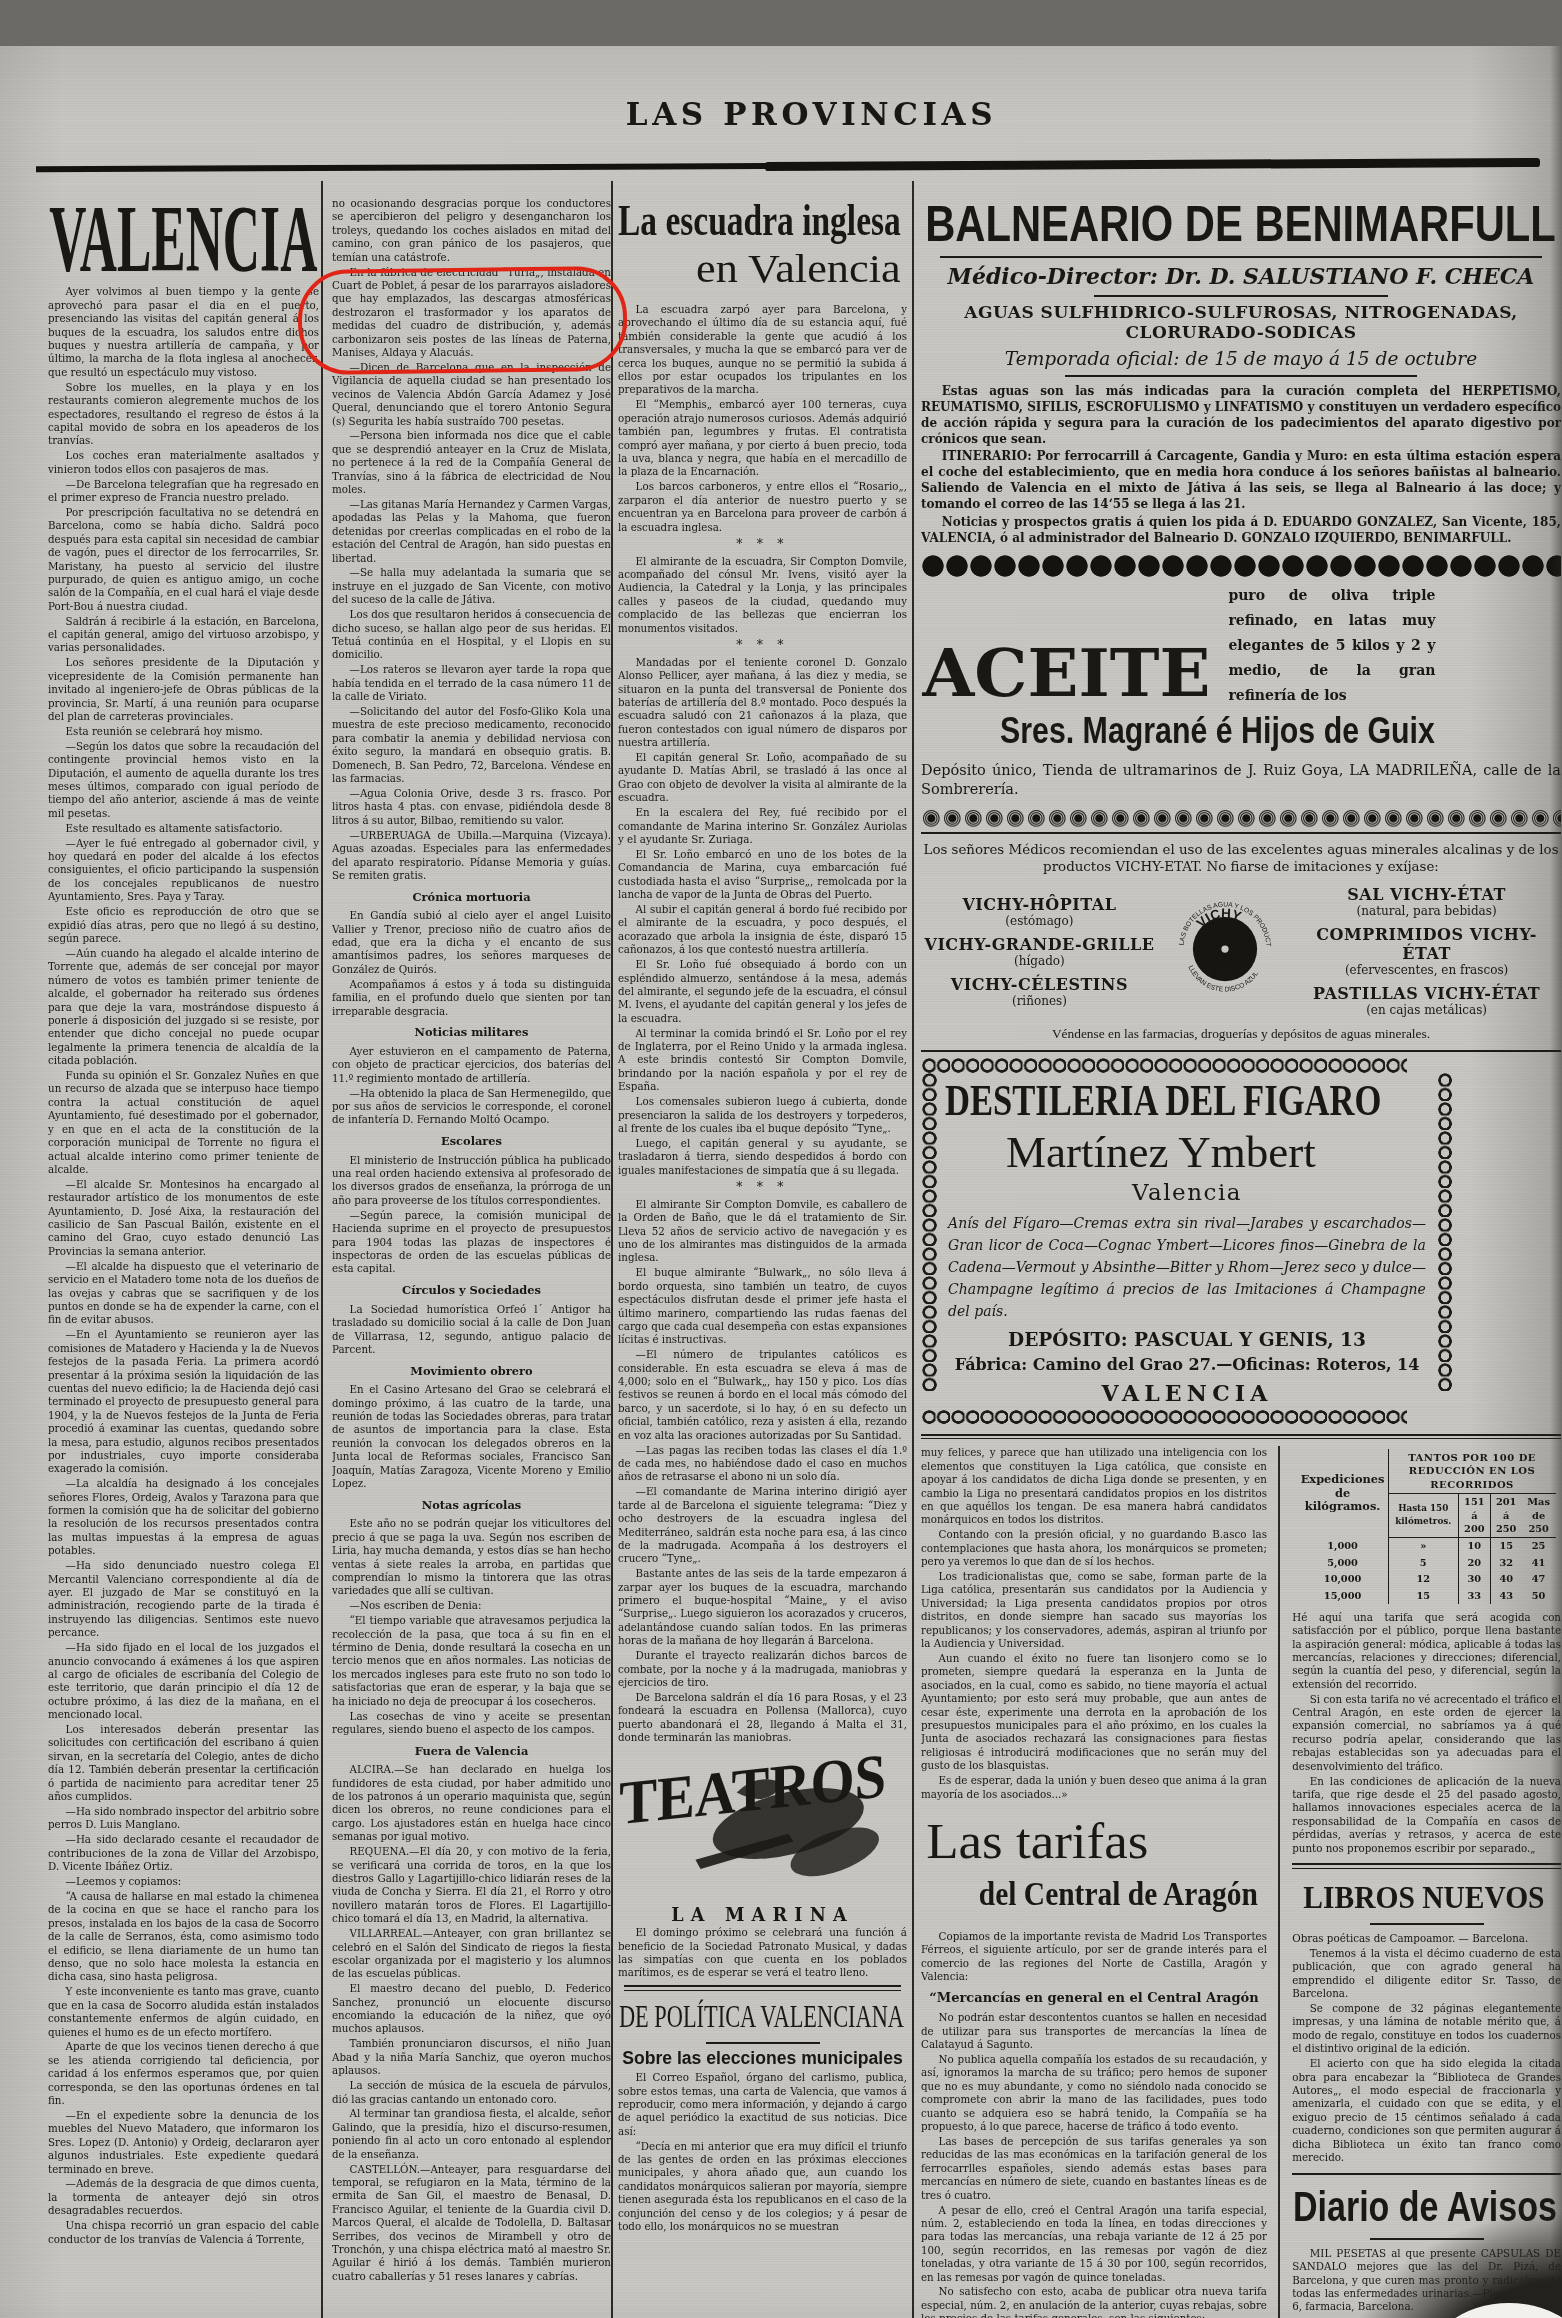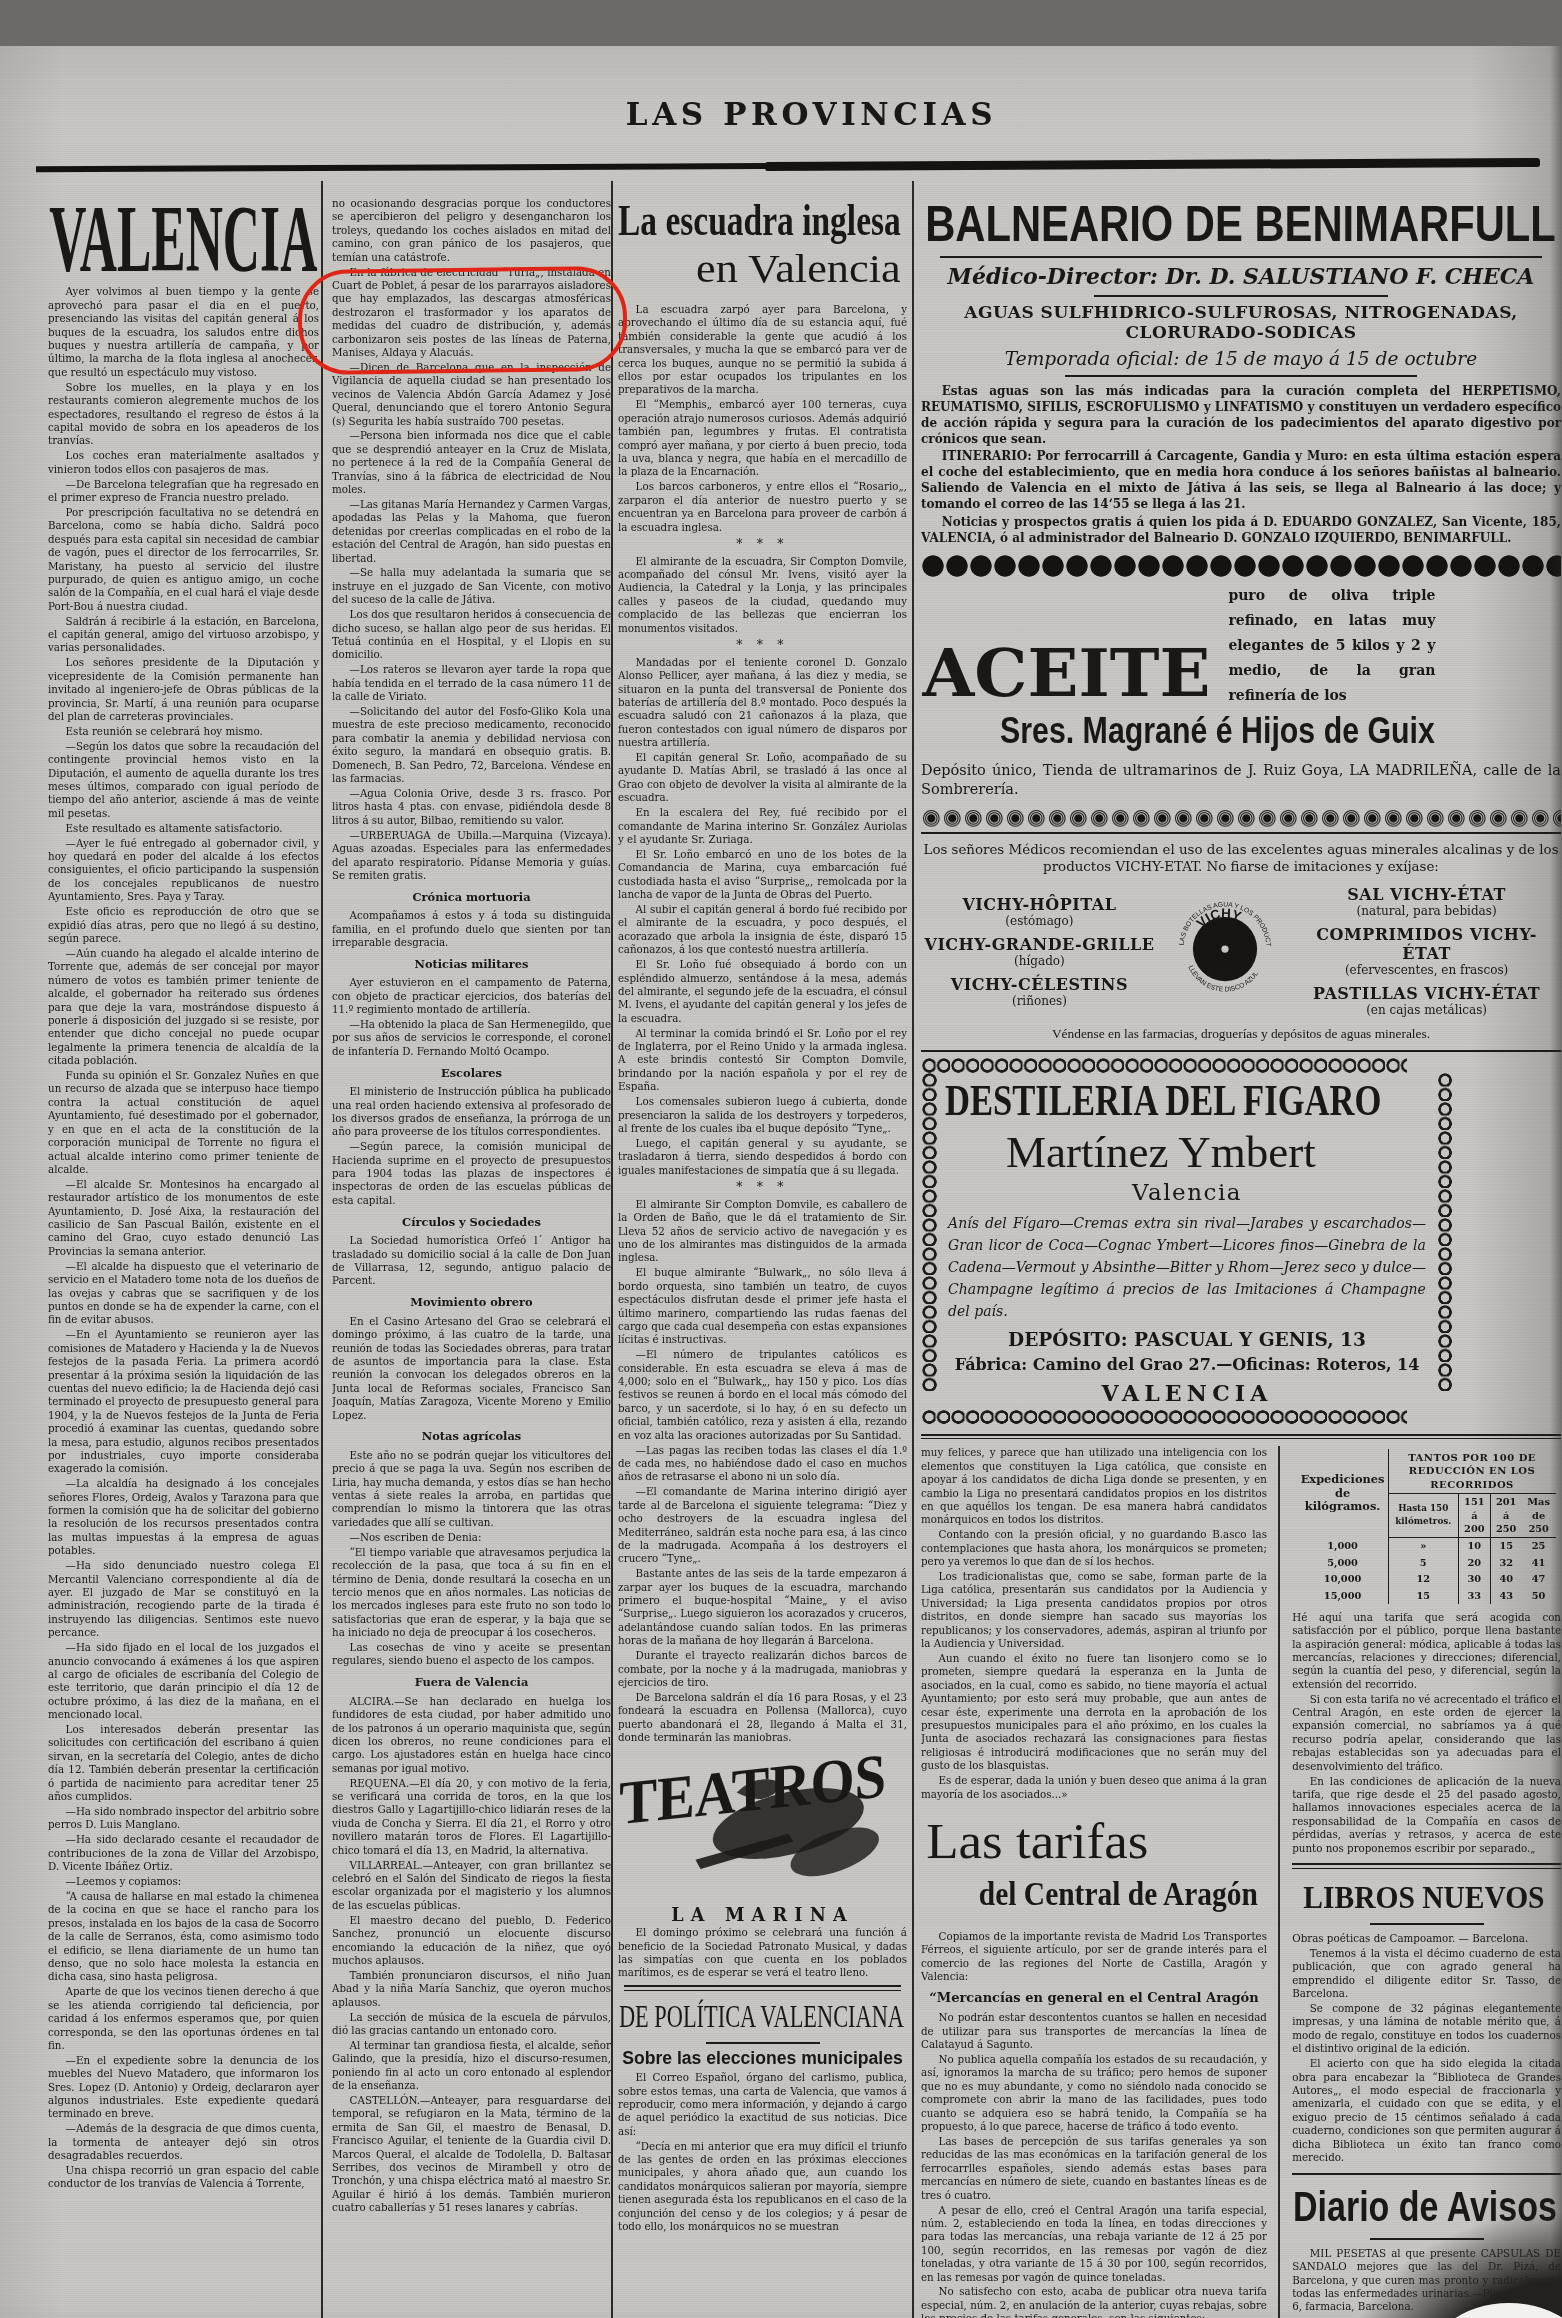--- a/index.html
+++ b/index.html
@@ -116,20 +116,21 @@
         <div class="blk p">—El alcalde ha dispuesto que el veterinario de servicio en el Matadero tome nota de los dueños de las ovejas y cabras que se sacrifiquen y de los puntos en donde se ha de expender la carne, con el fin de evitar abusos.</div>
         <div class="blk p">—En el Ayuntamiento se reunieron ayer las comisiones de Matadero y Hacienda y la de Nuevos festejos de la pasada Feria. La primera acordó presentar á la próxima sesión la liquidación de las cuentas del nuevo edificio; la de Hacienda dejó casi terminado el proyecto de presupuesto general para 1904, y la de Nuevos festejos de la Junta de Feria procedió á examinar las cuentas, quedando sobre la mesa, para estudio, algunos recibos presentados por industriales, cuyo importe consideraba exagerado la comisión.</div>
         <div class="blk p">—La alcaldía ha designado á los concejales señores Flores, Ordeig, Avalos y Tarazona para que formen la comisión que ha de solicitar del gobierno la resolución de los recursos presentados contra las multas impuestas á la empresa de aguas potables.</div>
         <div class="blk p">—Ha sido denunciado nuestro colega El Mercantil Valenciano correspondiente al día de ayer. El juzgado de Mar se constituyó en la administración, recogiendo parte de la tirada é instruyendo las diligencias. Sentimos este nuevo percance.</div>
         <div class="blk p">—Ha sido fijado en el local de los juzgados el anuncio convocando á exámenes á los que aspiren al cargo de oficiales de escribanía del Colegio de este territorio, que darán principio el día 12 de octubre próximo, á las diez de la mañana, en el mencionado local.</div>
         <div class="blk p">Los interesados deberán presentar las solicitudes con certificación del escribano á quien sirvan, en la secretaría del Colegio, antes de dicho día 12. También deberán presentar la certificación ó partida de nacimiento para acreditar tener 25 años cumplidos.</div>
         <div class="blk p">—Ha sido nombrado inspector del arbitrio sobre perros D. Luis Manglano.</div>
         <div class="blk p">—Ha sido declarado cesante el recaudador de contribuciones de la zona de Villar del Arzobispo, D. Vicente Ibáñez Ortiz.</div>
         <div class="blk p">—Leemos y copiamos:</div>
         <div class="blk p">“A causa de hallarse en mal estado la chimenea de la cocina en que se hace el rancho para los presos, instalada en los bajos de la casa de Socorro de la calle de Serranos, ésta, como asimismo todo el edificio, se llena diariamente de un humo tan denso, que no solo hace molesta la estancia en dicha casa, sino hasta peligrosa.</div>
+        <div class="blk p">Y este inconveniente es tanto mas grave, cuanto que en la casa de Socorro aludida están instalados constantemente enfermos de algún cuidado, en quienes el humo es de un efecto mortífero.</div>
         <div class="blk p">Aparte de que los vecinos tienen derecho á que se les atienda corrigiendo tal deficiencia, por caridad á los enfermos esperamos que, por quien corresponda, se den las oportunas órdenes en tal fin.</div>
         <div class="blk p">—En el expediente sobre la denuncia de los muebles del Nuevo Matadero, que informaron los Sres. Lopez (D. Antonio) y Ordeig, declararon ayer algunos industriales. Este expediente quedará terminado en breve.</div>
         <div class="blk p">—Además de la desgracia de que dimos cuenta, la tormenta de anteayer dejó sin otros desagradables recuerdos.</div>
         <div class="blk p">Una chispa recorrió un gran espacio del cable conductor de los tranvías de Valencia á Torrente,</div>
       </div>
   </div>
 
   <div class="abs col" style="left:332px;top:151px;width:279px;height:2149px;overflow:hidden">
     <div>
         <div class="blk cont">no ocasionando desgracias porque los conductores se apercibieron del peligro y desengancharon los troleys, quedando los coches aislados en mitad del camino, con gran pánico de los pasajeros, que temían una catástrofe.</div>
@@ -137,20 +138,21 @@
         <div class="blk p">—Dicen de Barcelona que en la inspección de Vigilancia de aquella ciudad se han presentado los vecinos de Valencia Abdón García Adamez y José Queral, denunciando que el torero Antonio Segura (s) Segurita les había sustraído 700 pesetas.</div>
         <div class="blk p">—Persona bien informada nos dice que el cable que se desprendió anteayer en la Cruz de Mislata, no pertenece á la red de la Compañía General de Tranvías, sino á la fábrica de electricidad de Nou moles.</div>
         <div class="blk p">—Las gitanas María Hernandez y Carmen Vargas, apodadas las Pelas y la Mahoma, que fueron detenidas por creerlas complicadas en el robo de la estación del Central de Aragón, han sido puestas en libertad.</div>
         <div class="blk p">—Se halla muy adelantada la sumaria que se instruye en el juzgado de San Vicente, con motivo del suceso de la calle de Játiva.</div>
         <div class="blk p">Los dos que resultaron heridos á consecuencia de dicho suceso, se hallan algo peor de sus heridas. El Tetuá continúa en el Hospital, y el Llopis en su domicilio.</div>
         <div class="blk p">—Los rateros se llevaron ayer tarde la ropa que había tendida en el terrado de la casa número 11 de la calle de Viriato.</div>
         <div class="blk p">—Solicitando del autor del Fosfo-Gliko Kola una muestra de este precioso medicamento, reconocido para combatir la anemia y debilidad nerviosa con éxito seguro, la mandará en obsequio gratis. B. Domenech, B. San Pedro, 72, Barcelona. Véndese en las farmacias.</div>
         <div class="blk p">—Agua Colonia Orive, desde 3 rs. frasco. Por litros hasta 4 ptas. con envase, pidiéndola desde 8 litros á su autor, Bilbao, remitiendo su valor.</div>
         <div class="blk p">—URBERUAGA de Ubilla.—Marquina (Vizcaya). Aguas azoadas. Especiales para las enfermedades del aparato respiratorio. Pídanse Memoria y guías. Se remiten gratis.</div>
         <div class="blk sub">Crónica mortuoria</div>
+        <div class="blk p">En Gandía subió al cielo ayer el angel Luisito Vallier y Trenor, precioso niño de cuatro años de edad, que era la dicha y el encanto de sus amantísimos padres, los señores marqueses de González de Quirós.</div>
         <div class="blk p">Acompañamos á estos y á toda su distinguida familia, en el profundo duelo que sienten por tan irreparable desgracia.</div>
         <div class="blk sub">Noticias militares</div>
         <div class="blk p">Ayer estuvieron en el campamento de Paterna, con objeto de practicar ejercicios, dos baterías del 11.º regimiento montado de artillería.</div>
         <div class="blk p">—Ha obtenido la placa de San Hermenegildo, que por sus años de servicios le corresponde, el coronel de infantería D. Fernando Moltó Ocampo.</div>
         <div class="blk sub">Escolares</div>
         <div class="blk p">El ministerio de Instrucción pública ha publicado una real orden haciendo extensiva al profesorado de los diversos grados de enseñanza, la prórroga de un año para proveerse de los títulos correspondientes.</div>
         <div class="blk p">—Según parece, la comisión municipal de Hacienda suprime en el proyecto de presupuestos para 1904 todas las plazas de inspectores é inspectoras de orden de las escuelas públicas de esta capital.</div>
         <div class="blk sub">Círculos y Sociedades</div>
         <div class="blk p">La Sociedad humorística Orfeó l´ Antigor ha trasladado su domicilio social á la calle de Don Juan de Villarrasa, 12, segundo, antiguo palacio de Parcent.</div>
         <div class="blk sub">Movimiento obrero</div>

